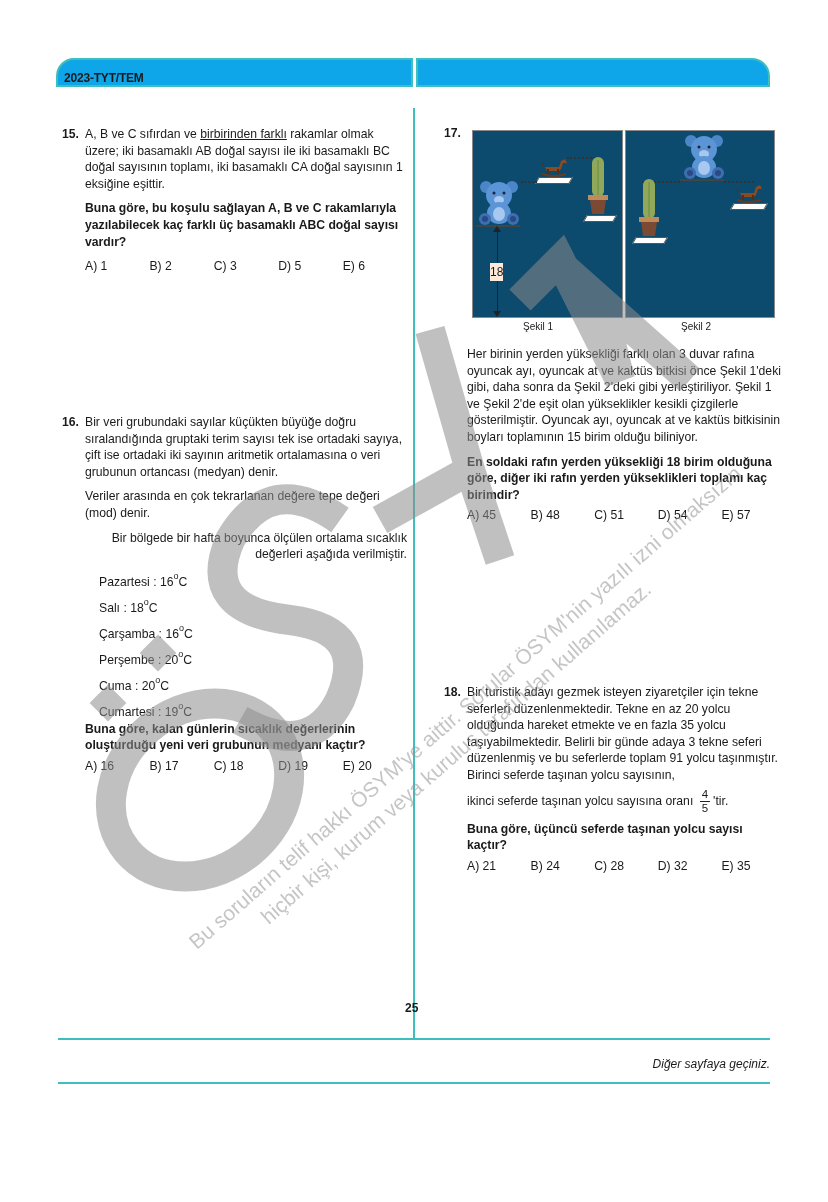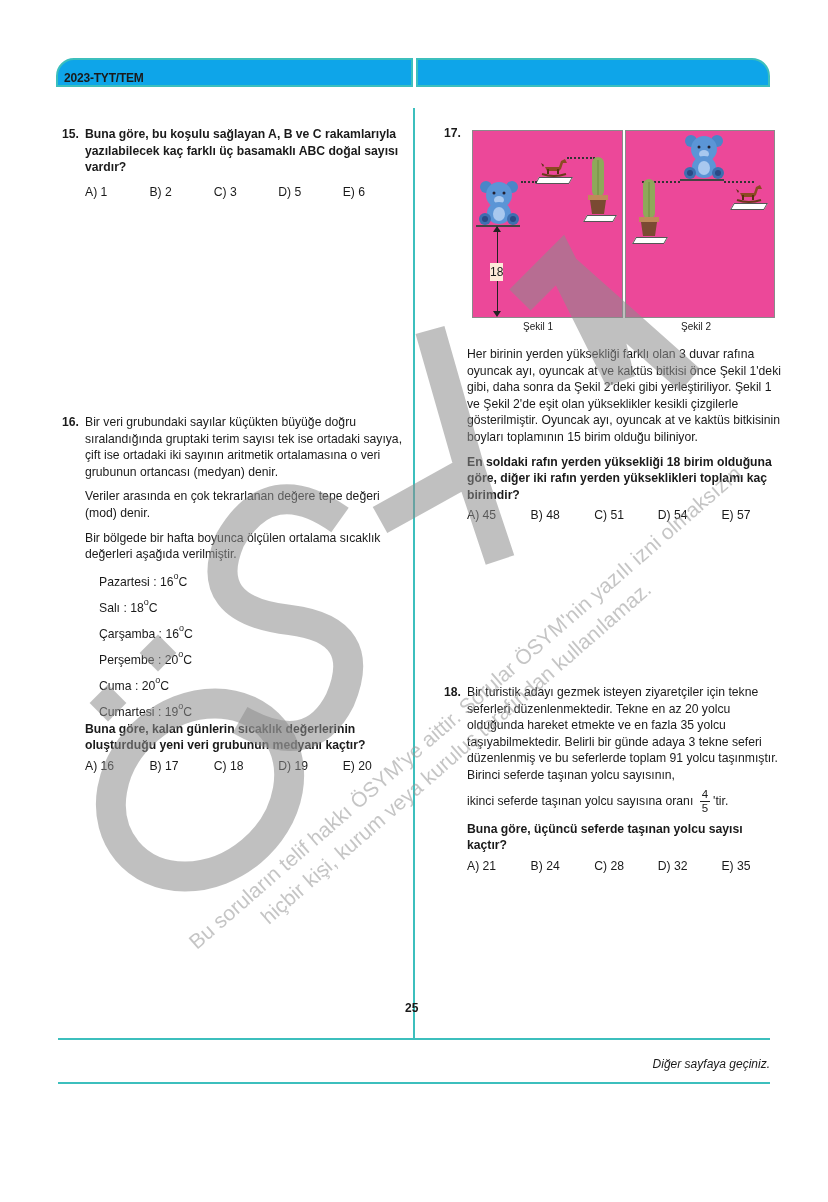--- a/index.html
+++ b/index.html
@@ -25,21 +25,21 @@
     .q-body { position: absolute; }
     .q-body p { margin: 0 0 8px 0; }
     .bold { font-weight: bold; }
     .u { text-decoration: underline; }
     .choices { display: flex; }
     .choices span { display: inline-block; width: 66px; }
 
     .temps div { height: 26px; line-height: 26px; }
     .temps sup { font-size: 9px; position: relative; top: -2px; }
 
-    .fig { position: absolute; background: #ec4899; border: 1px solid #8a8a8a; }
+    .fig { position: absolute; background: #0c4a6e; border: 1px solid #8a8a8a; }
     .shelf { position: absolute; height: 5px; border: 1px solid #555; background: #fff; transform: skewX(-30deg); }
     .shelf-line { position: absolute; height: 2px; background: #444; }
     .dash { position: absolute; border-top: 2px dotted #333; }
     .caption { position: absolute; font-size: 10px; }
 
     .watermark { position: absolute; color: rgba(150,150,150,0.55); font-size: 21px; white-space: nowrap; transform-origin: left bottom; }
     .big-wm { position: absolute; pointer-events: none; }
     .frac { display: inline-block; vertical-align: middle; text-align: center; margin: 0 3px; font-size: 11.5px; line-height: 13px; }
     .frac .num { display: block; border-bottom: 1px solid #222; padding: 0 2px; }
     .frac .den { display: block; }
@@ -50,37 +50,38 @@
 <div class="header-box header-left">
   <span class="header-title">2023-TYT/TEM</span>
 </div>
 <div class="header-box header-right"></div>
 
 <div class="divider-v"></div>
 
 <div class="q" style="left:62px; top:126px; width:345px;">
   <span class="q-num" style="left:0; top:0;">15.</span>
   <div class="q-body" style="left:23px; top:0; width:322px;">
+    <p><span>A, B ve C sıfırdan ve </span><span class="u">birbirinden farklı</span><span> rakamlar olmak üzere; iki basamaklı AB doğal sayısı ile iki basamaklı BC doğal sayısının toplamı, iki basamaklı CA doğal sayısının 1 eksiğine eşittir.</span></p>
     <p class="bold">Buna göre, bu koşulu sağlayan A, B ve C rakamlarıyla yazılabilecek kaç farklı üç basamaklı ABC doğal sayısı vardır?</p>
     <div class="choices">
       <span>A) 1</span>
       <span>B) 2</span>
       <span>C) 3</span>
       <span>D) 5</span>
       <span>E) 6</span>
     </div>
   </div>
 </div>
 
 <div class="q" style="left:62px; top:414px; width:345px;">
   <span class="q-num" style="left:0; top:0;">16.</span>
   <div class="q-body" style="left:23px; top:0; width:322px;">
     <p>Bir veri grubundaki sayılar küçükten büyüğe doğru sıralandığında gruptaki terim sayısı tek ise ortadaki sayıya, çift ise ortadaki iki sayının aritmetik ortalamasına o veri grubunun ortancası (medyan) denir.</p>
     <p>Veriler arasında en çok tekrarlanan değere tepe değeri (mod) denir.</p>
-    <p style="margin-bottom:2px;">Bir bölgede bir hafta boyunca ölçülen ortalama sıcaklık değerleri aşağıda verilmiştir.</p>
+    <p style="margin-bottom:2px;text-align:right;">Bir bölgede bir hafta boyunca ölçülen ortalama sıcaklık değerleri aşağıda verilmiştir.</p>
     <div class="temps" style="padding-left:14px;">
       <div><span>Pazartesi : 16</span><sup>o</sup><span>C</span></div>
       <div><span>Salı : 18</span><sup>o</sup><span>C</span></div>
       <div><span>Çarşamba : 16</span><sup>o</sup><span>C</span></div>
       <div><span>Perşembe : 20</span><sup>o</sup><span>C</span></div>
       <div><span>Cuma : 20</span><sup>o</sup><span>C</span></div>
       <div><span>Cumartesi : 19</span><sup>o</sup><span>C</span></div>
     </div>
     <p class="bold" style="margin-bottom:4px;">Buna göre, kalan günlerin sıcaklık değerlerinin oluşturduğu yeni veri grubunun medyanı kaçtır?</p>
     <div class="choices">

